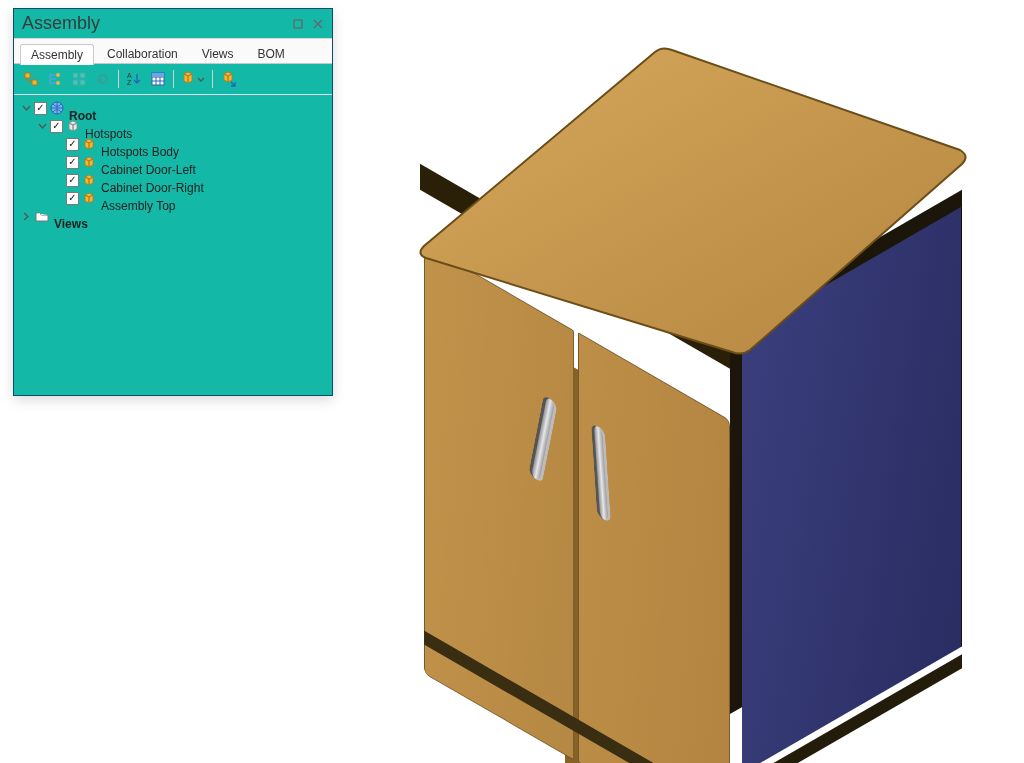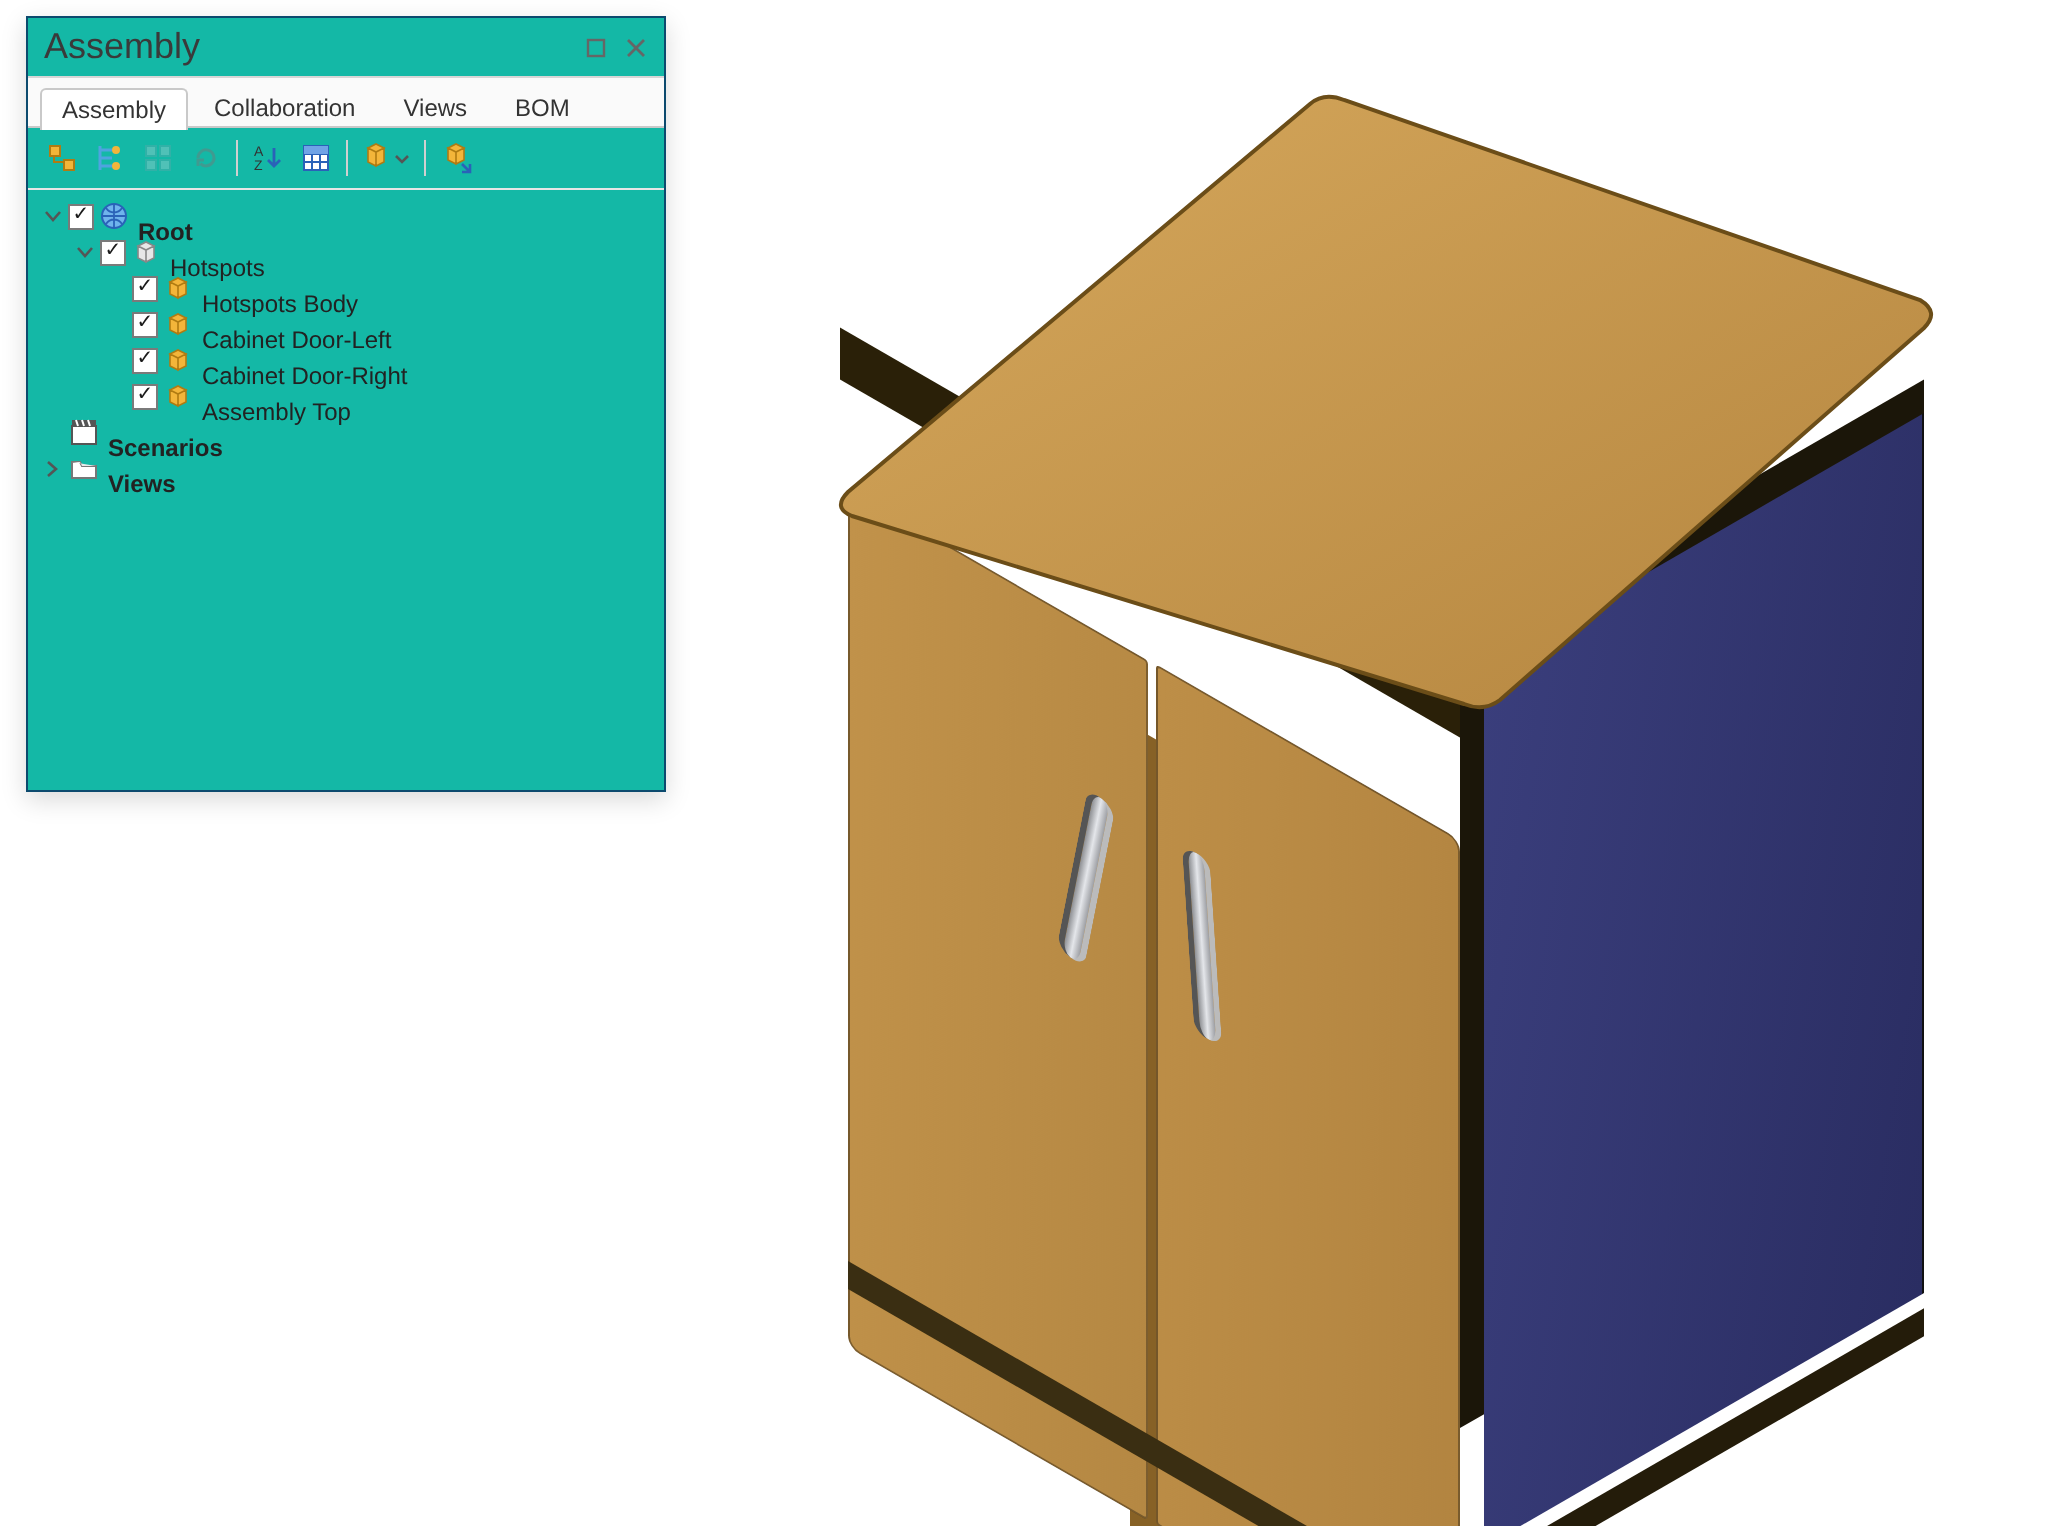--- a/index.html
+++ b/index.html
@@ -369,35 +369,20 @@
             <path d="M1 2 L4.5 6 L8 2" fill="none" stroke="#555" stroke-width="1.3"></path>
           </svg>
         </span>
         <span class="cb">✓</span>
         <span class="ico">
           <svg width="14" height="14">
             <path d="M3 4l4 2 4-2-4-2zM3 4v6l4 2V6zM11 4v6l-4 2V6z" fill="#f3b53a" stroke="#b07b12" stroke-width=".8"></path>
           </svg>
         </span>
         <span class="label">Assembly Top</span>
-      </div>
-      <div class="node d0 bold">
-        <span class="twisty none">
-          <svg width="9" height="9">
-            <path d="M1 2 L4.5 6 L8 2" fill="none" stroke="#555" stroke-width="1.3"></path>
-          </svg>
-        </span>
-        <span class="ico">
-          <svg width="14" height="14">
-            <rect x="1" y="4" width="12" height="9" fill="#fff" stroke="#555"></rect>
-            <rect x="1" y="1" width="12" height="3" fill="#555"></rect>
-            <path d="M3 1l1 3M6 1l1 3M9 1l1 3" stroke="#fff"></path>
-          </svg>
-        </span>
-        <span class="label">Scenarios</span>
       </div>
       <div class="node d0 bold">
         <span class="twisty closed">
           <svg width="9" height="9" style="transform: rotate(-90deg);">
             <path d="M1 2 L4.5 6 L8 2" fill="none" stroke="#555" stroke-width="1.3"></path>
           </svg>
         </span>
         <span class="ico">
           <svg width="14" height="14">
             <path d="M1 4h4l1 2h7v6H1z" fill="#fff" stroke="#777"></path>

